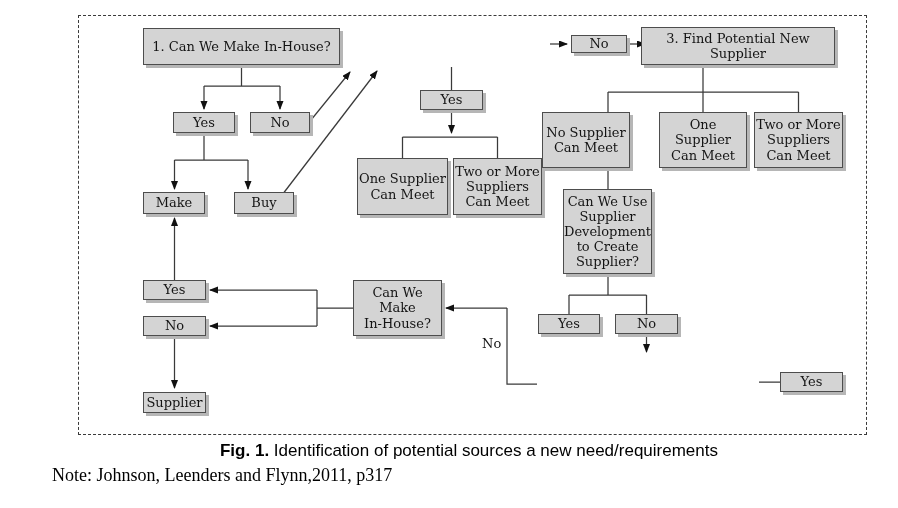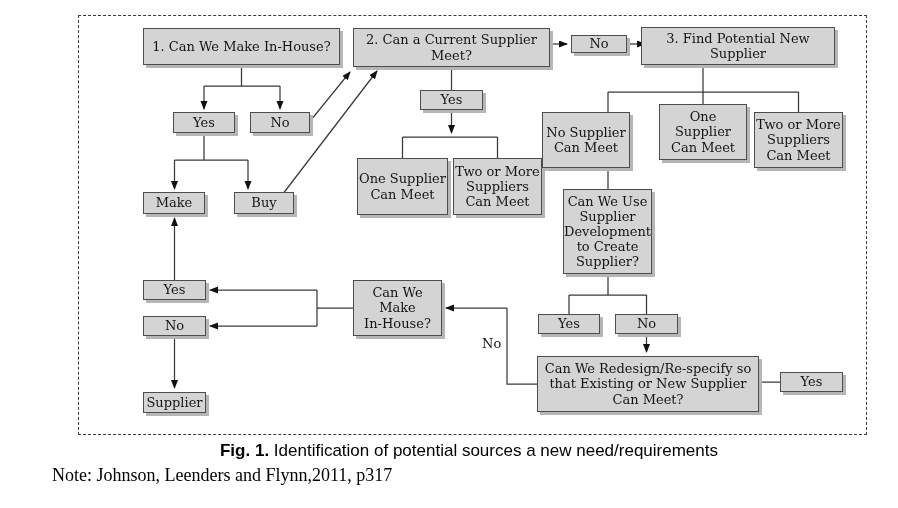--- a/index.html
+++ b/index.html
@@ -84,53 +84,48 @@
     <path class="conn" marker-end="url(#arrow)" d="M154.5,280 V218"></path>
     <path class="conn" marker-end="url(#arrow)" d="M154.5,336 V388"></path>
   </svg>
 
   <div class="node" style="left:123px;top:28px;width:197px;height:37px">1. Can We Make In-House?</div>
   <div class="node" style="left:153px;top:112px;width:62px;height:21px">Yes</div>
   <div class="node" style="left:230px;top:112px;width:60px;height:21px">No</div>
   <div class="node" style="left:123px;top:192px;width:62px;height:22px">Make</div>
   <div class="node" style="left:214px;top:192px;width:60px;height:22px">Buy</div>
 
-  <div class="node" style="left:333px;top:28px;width:197px;height:39px">2. Can a Current Supplier
-Meet?</div>
   <div class="node" style="left:551px;top:35px;width:56px;height:18px">No</div>
   <div class="node" style="left:621px;top:27px;width:194px;height:38px">3. Find Potential New
 Supplier</div>
 
   <div class="node" style="left:400px;top:90px;width:63px;height:20px">Yes</div>
   <div class="node" style="left:337px;top:158px;width:91px;height:57px">One Supplier
 Can Meet</div>
   <div class="node" style="left:433px;top:158px;width:89px;height:57px">Two or More
 Suppliers
 Can Meet</div>
 
   <div class="node" style="left:522px;top:112px;width:88px;height:56px">No Supplier
 Can Meet</div>
-  <div class="node" style="left:639px;top:104px;width:88px;height:56px">One
+  <div class="node" style="left:639px;top:112px;width:88px;height:56px">One
 Supplier
 Can Meet</div>
   <div class="node" style="left:734px;top:112px;width:89px;height:56px">Two or More
 Suppliers
 Can Meet</div>
 
   <div class="node" style="left:543px;top:189px;width:89px;height:85px">Can We Use
 Supplier
 Development
 to Create
 Supplier?</div>
   <div class="node" style="left:518px;top:314px;width:62px;height:20px">Yes</div>
   <div class="node" style="left:595px;top:314px;width:63px;height:20px">No</div>
 
-  <div class="node" style="left:517px;top:356px;width:222px;height:56px">Can We Redesign/Re-specify so
-that Existing or New Supplier
-Can Meet?</div>
   <div class="node" style="left:760px;top:372px;width:63px;height:20px">Yes</div>
 
   <div class="node" style="left:333px;top:280px;width:89px;height:56px">Can We
 Make
 In-House?</div>
   <div class="node" style="left:123px;top:280px;width:63px;height:20px">Yes</div>
   <div class="node" style="left:123px;top:316px;width:63px;height:20px">No</div>
   <div class="node" style="left:123px;top:392px;width:63px;height:21px">Supplier</div>
 
   <div class="edge-label" style="left:462px;top:336px">No</div>

